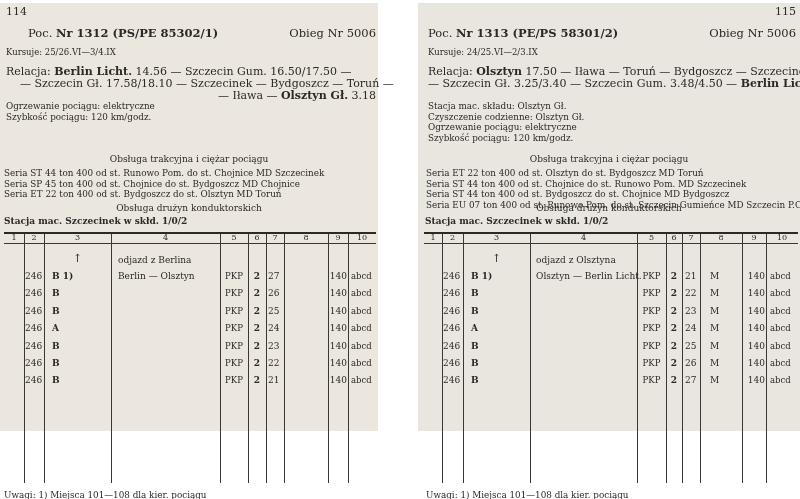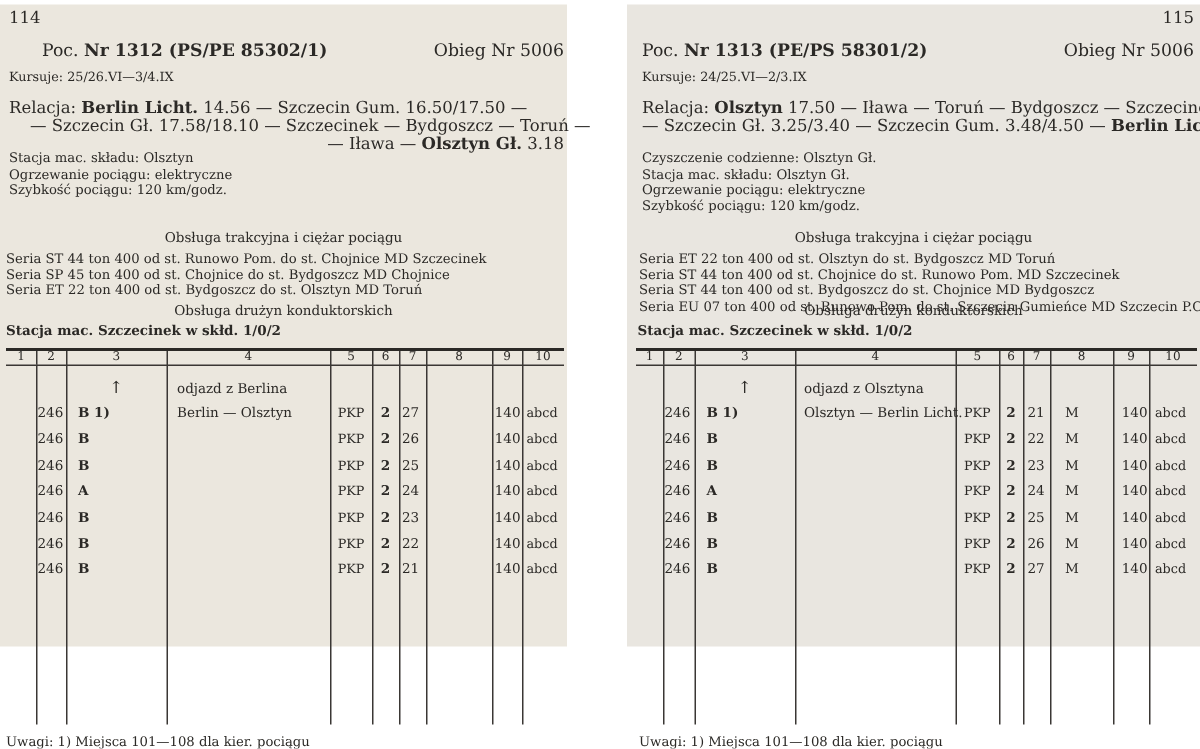--- a/index.html
+++ b/index.html
@@ -52,21 +52,20 @@
   <div class="abs rel" style="left:6px; top:63px;">
     <span>Relacja:</span>
     <b>Berlin Licht.</b><span> 14.56 — Szczecin Gum. 16.50/17.50 —</span>
   </div>
   <div class="abs rel" style="left:20px; top:75px;">— Szczecin Gł. 17.58/18.10 — Szczecinek — Bydgoszcz — Toruń —</div>
   <div class="abs rel" style="right:2px; top:87px;">
     <span>— Iława — </span><b>Olsztyn Gł.</b><span> 3.18</span>
   </div>
 
   <div class="abs info" style="left:6px;">
-    <div>Stacja mac. składu: Olsztyn</div>
     <div>Ogrzewanie pociągu: elektryczne</div>
     <div>Szybkość pociągu: 120 km/godz.</div>
   </div>
 
   <div class="abs sect" style="left:0; width:378px; text-align:center; top:151px;">Obsługa trakcyjna i ciężar pociągu</div>
   <div class="abs seria" style="left:4px; top:165px;">
     <div>Seria ST 44 ton 400 od st. Runowo Pom. do st. Chojnice MD Szczecinek</div>
     <div>Seria SP 45 ton 400 od st. Chojnice do st. Bydgoszcz MD Chojnice</div>
     <div>Seria ET 22 ton 400 od st. Bydgoszcz do st. Olsztyn MD Toruń</div>
   </div>
@@ -201,22 +200,22 @@
 
   <div class="abs rel" style="left:10px; top:63px;">
     <span>Relacja:</span>
     <b>Olsztyn</b><span> 17.50 — Iława — Toruń — Bydgoszcz — Szczecinek —</span>
   </div>
   <div class="abs rel" style="left:10px; top:75px;">
     <span>— Szczecin Gł. 3.25/3.40 — Szczecin Gum. 3.48/4.50 — </span><b>Berlin Licht.</b>
   </div>
 
   <div class="abs info" style="left:10px;">
+    <div>Stacja mac. składu: Olsztyn Gł.</div>
     <div>Czyszczenie codzienne: Olsztyn Gł.</div>
-    <div>Stacja mac. składu: Olsztyn Gł.</div>
     <div>Ogrzewanie pociągu: elektryczne</div>
     <div>Szybkość pociągu: 120 km/godz.</div>
   </div>
 
   <div class="abs sect" style="left:0; width:382px; text-align:center; top:151px;">Obsługa trakcyjna i ciężar pociągu</div>
   <div class="abs seria" style="left:8px; top:165px;">
     <div>Seria ET 22 ton 400 od st. Olsztyn do st. Bydgoszcz MD Toruń</div>
     <div>Seria ST 44 ton 400 od st. Chojnice do st. Runowo Pom. MD Szczecinek</div>
     <div>Seria ST 44 ton 400 od st. Bydgoszcz do st. Chojnice MD Bydgoszcz</div>
     <div>Seria EU 07 ton 400 od st. Runowo Pom. do st. Szczecin Gumieńce MD Szczecin P.C.</div>

